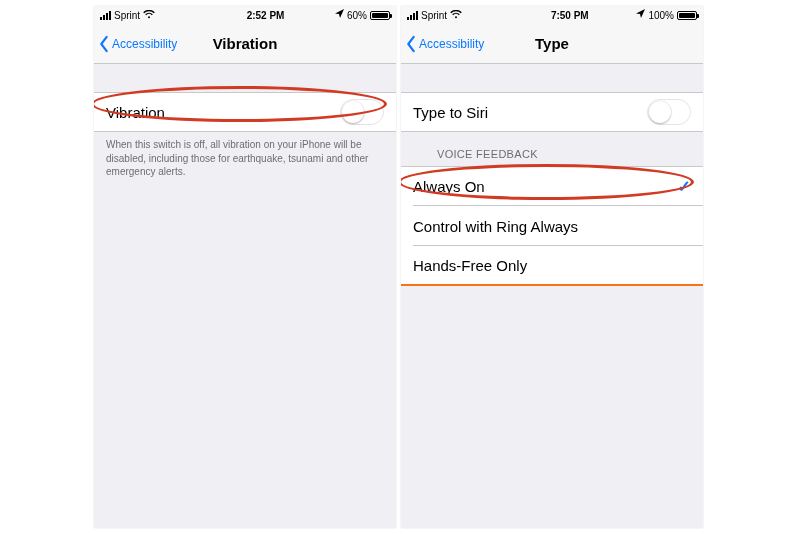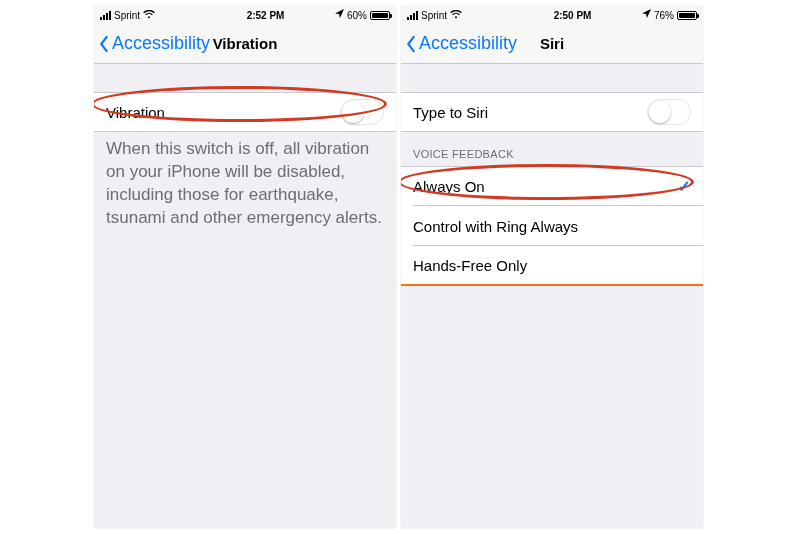--- a/index.html
+++ b/index.html
@@ -55,21 +55,21 @@
     border-bottom: 1px solid #c7c7cb;
     position: relative;
     display: flex;
     align-items: center;
     justify-content: center;
   }
   .navbar .title { font-size: 15px; font-weight: 600; color: #000; }
   .navbar .back {
     position: absolute; left: 4px; top: 0; bottom: 0;
     display: flex; align-items: center;
-    color: #0b78ff; font-size: 18px; text-align: right;
+    color: #0b78ff; font-size: 12px; text-align: right;
   }
   .navbar .back .chev { margin-right: 2px; display: inline-flex; }
   .navbar .back .chev svg { width: 12px; height: 18px; }
 
   
   .spacer { height: 28px; }
   .row {
     background: #fff;
     border-top: 1px solid #c8c7cc;
     border-bottom: 1px solid #c8c7cc;
@@ -84,30 +84,31 @@
   .group .row { border-top: none; }
   .group .row:first-child { border-top: 1px solid #c8c7cc; }
   .group .row + .row { border-top: none; }
   .group .row:not(:last-child) { border-bottom: none; position: relative; }
   .group .row:not(:last-child)::after {
     content: ""; position: absolute; left: 12px; right: 0; bottom: 0; height: 1px; background: #c8c7cc;
   }
   .group .row:last-child { border-bottom: 2px solid #f97316; }
 
   .footer {
-    font-size: 17px;
+    font-size: 10px;
     line-height: 1.35;
     color: #6d6d72;
     padding: 6px 12px 0 12px;
   }
   .sectionheader {
     font-size: 11px;
     color: #6d6d72;
     letter-spacing: 0.3px;
     padding: 16px 6px 6px 12px;
+    margin-left: 24px;
   }
 
   
   .toggle {
     width: 44px; height: 26px; border-radius: 13px; background: #fff;
     border: 1.5px solid #e4e3e8; position: relative; flex: none;
   }
   .toggle .knob {
     position: absolute; left: 1px; top: 1px; width: 22px; height: 22px; border-radius: 50%;
     background: #fff; box-shadow: 0 1px 2px rgba(0,0,0,0.25), 0 0 0 0.5px rgba(0,0,0,0.08);
@@ -193,44 +194,44 @@
             <span></span>
             <span></span>
           </span>
         <span>Sprint</span>
         <span class="wifi">
           <svg width="12" height="9" viewBox="0 0 12 9">
               <path d="M6 8.2a1 1 0 100-2 1 1 0 000 2zM3.2 5.2a4 4 0 015.6 0l1-1a5.4 5.4 0 00-7.6 0l1 1zM1.2 3.2a6.8 6.8 0 019.6 0l1-1a8.2 8.2 0 00-11.6 0l1 1z" fill="#000"></path>
             </svg>
         </span>
       </div>
-      <div class="center">2:50 PM</div>
+      <div class="center">7:50 PM</div>
       <div class="sright">
         <span class="navarrow">
           <svg width="9" height="9" viewBox="0 0 9 9">
               <path d="M0 4.5L9 0 5 9 4 5z" fill="#000"></path>
             </svg>
         </span>
-        <span>76%</span>
+        <span>100%</span>
         <span class="battery">
             <span class="fill b100"></span>
           </span>
       </div>
     </div>
 
     <div class="navbar">
       <div class="back">
         <span class="chev">
           <svg viewBox="0 0 12 20">
               <path d="M9 2L3 10l6 8" stroke="#0b78ff" stroke-width="2.4" fill="none" stroke-linecap="round" stroke-linejoin="round"></path>
             </svg>
         </span>
         <span>Accessibility</span>
       </div>
-      <div class="title">Siri</div>
+      <div class="title">Type</div>
     </div>
 
     <div class="spacer"></div>
 
     <div class="row">
       <span>Type to Siri</span>
       <span class="toggle">
           <span class="knob"></span>
         </span>
     </div>

